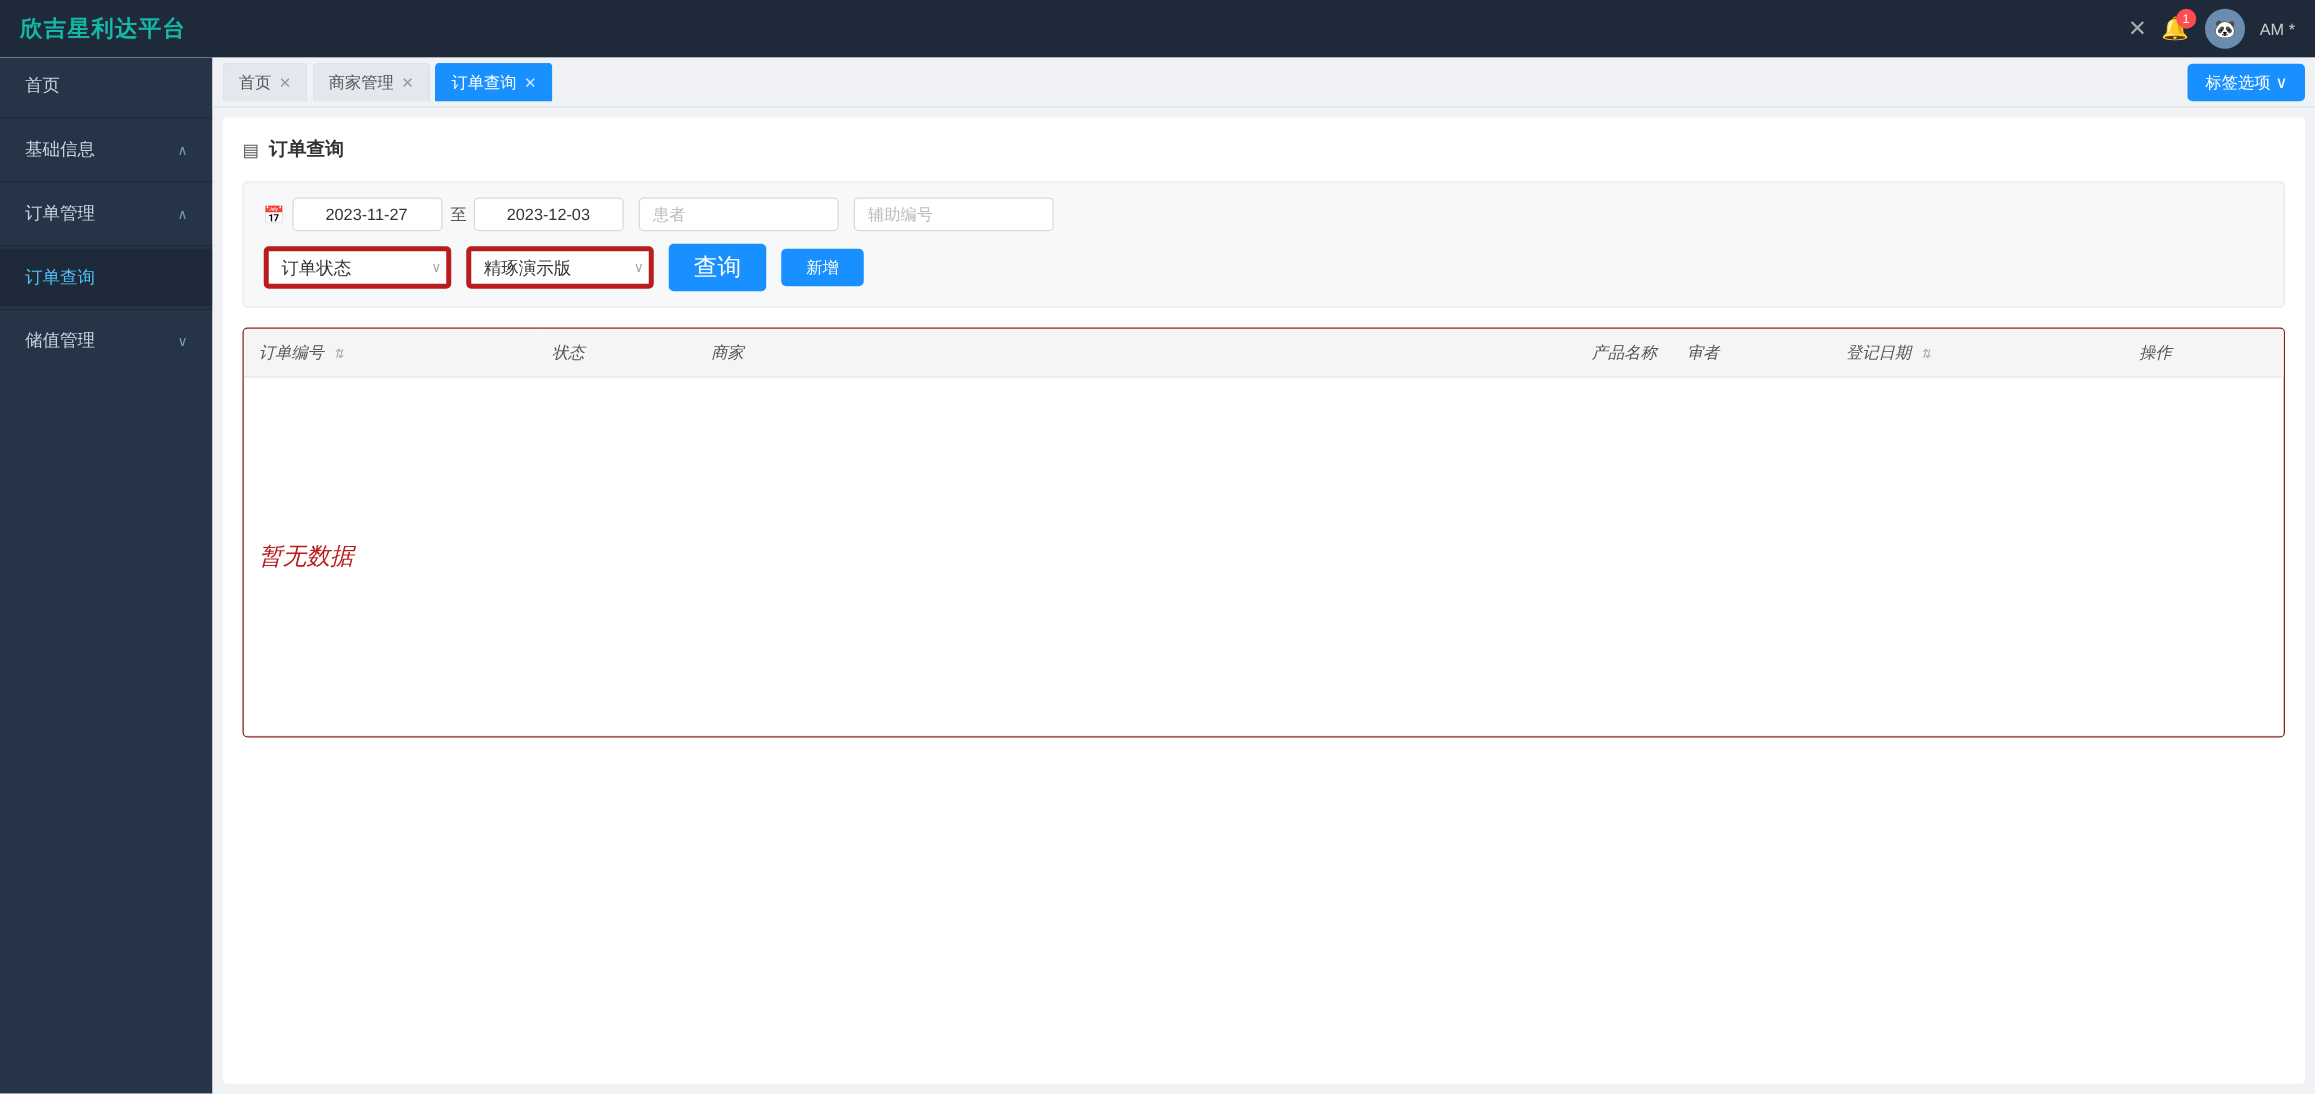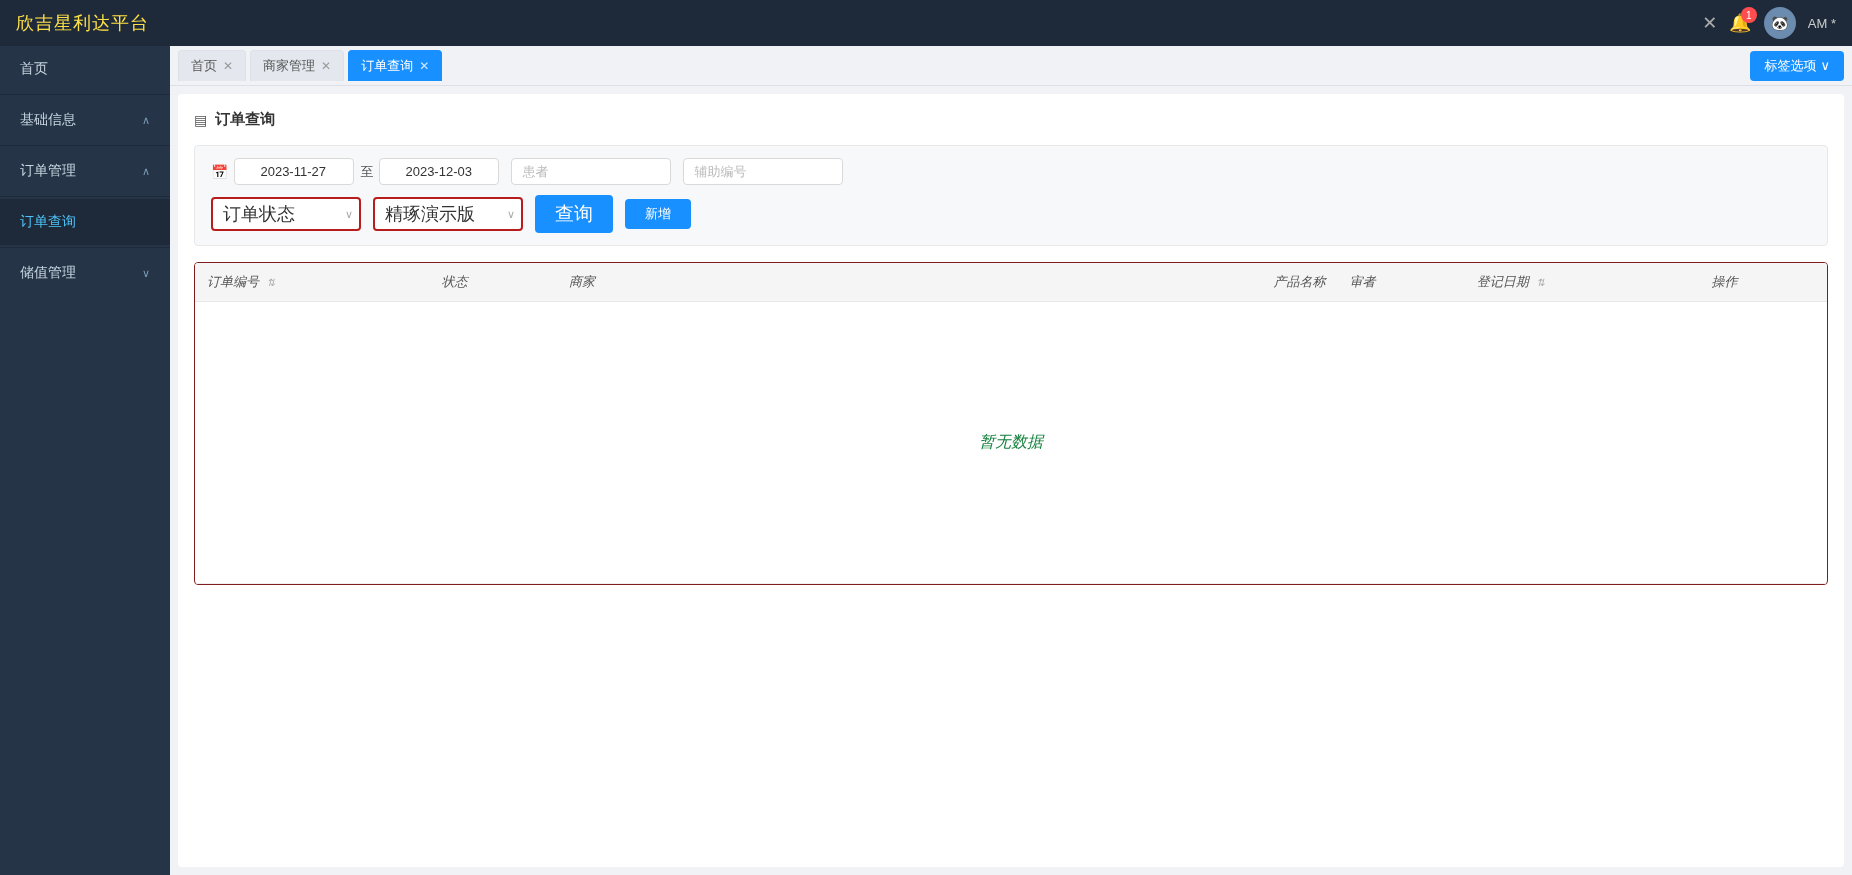--- a/index.html
+++ b/index.html
@@ -9,23 +9,23 @@
     .top-header {
       background: #1e2a3a;
       height: 46px;
       display: flex;
       align-items: center;
       justify-content: space-between;
       padding: 0 16px;
       flex-shrink: 0;
     }
     .app-title {
-      color: #fde047;
+      color: #14b8a6;
       font-size: 18px;
-      font-weight: normal;
+      font-weight: bold;
       letter-spacing: 1px;
     }
     .header-right {
       display: flex;
       align-items: center;
       gap: 12px;
     }
     .close-icon-btn {
       color: #aaa;
       cursor: pointer;
@@ -250,24 +250,24 @@
       width: 160px;
       background: #fff;
       color: #333;
       outline: none;
     }
     .select-wrapper {
       position: relative;
       display: inline-block;
     }
     .filter-select {
-      border: 2px solid #b91c1c;
+      border: 4px solid #b91c1c;
       border-radius: 4px;
       padding: 5px 28px 5px 10px;
-      font-size: 18px;
+      font-size: 14px;
       width: 150px;
       background: #fff;
       color: #333;
       outline: none;
       appearance: none;
       cursor: pointer;
     }
     .select-chevron {
       position: absolute;
       right: 8px;
@@ -323,24 +323,23 @@
       font-size: 10px;
       color: #aaa;
       margin-left: 4px;
     }
     .data-table td {
       padding: 10px 12px;
       border-bottom: 1px solid #f0f0f0;
       color: #333;
     }
     .empty-state {
-      text-align: center;
       padding: 120px 0;
-      color: #15803d;
-      font-size: 16px;
+      color: #b91c1c;
+      font-size: 19px;
     }
 
     
     .text-input::placeholder,
     .date-input::placeholder {
       color: #bbb;
     }
   </style>
 </head>
 <body>

